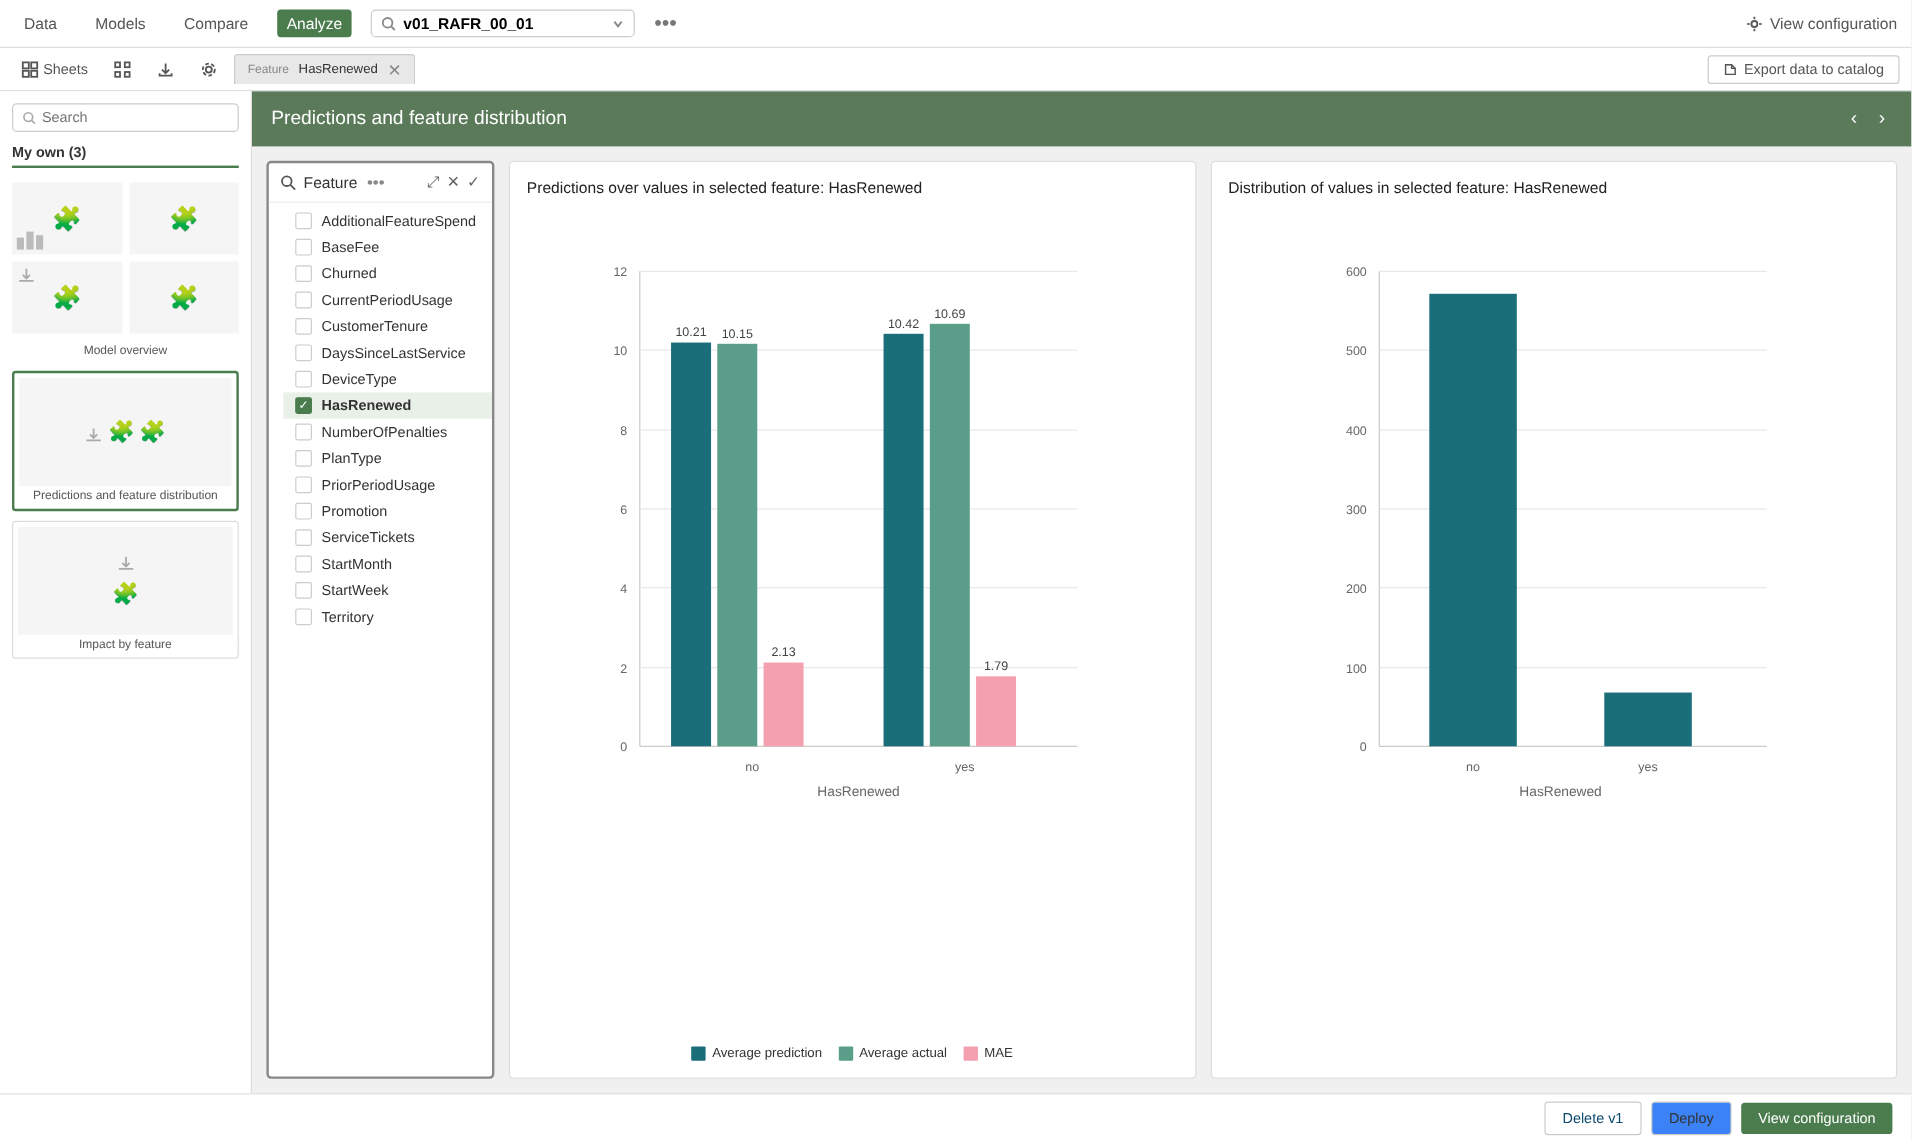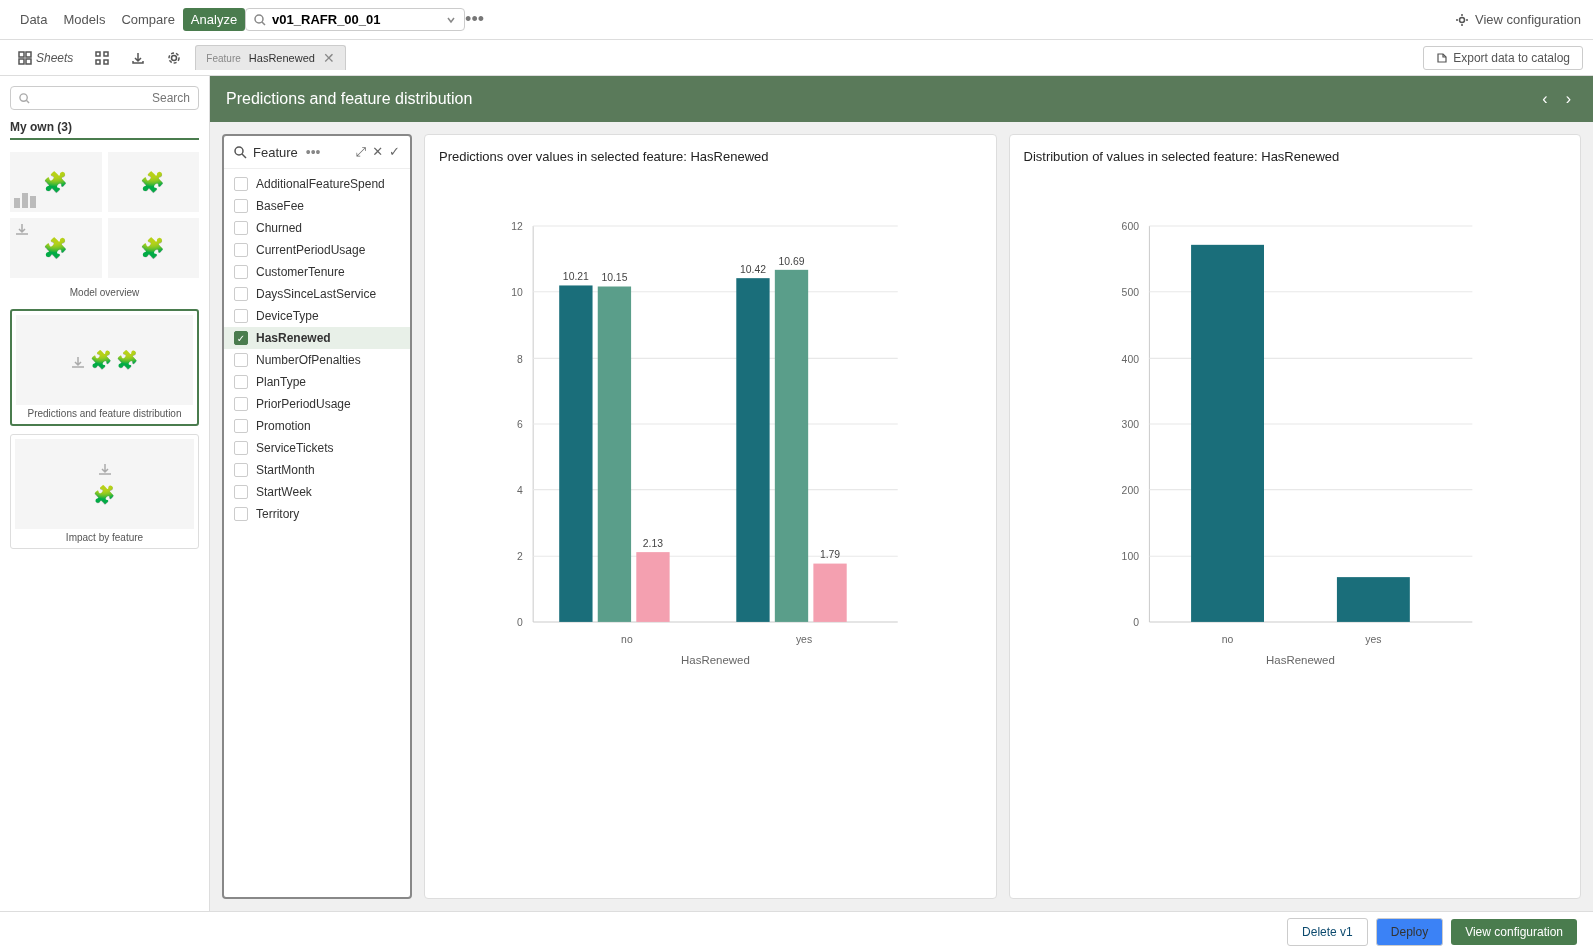--- a/index.html
+++ b/index.html
@@ -1,29 +1,29 @@
 <!DOCTYPE html>
 <html><head>
   <meta charset="utf-8">
   <style>
     * { box-sizing: border-box; margin: 0; padding: 0; }
     body { font-family: -apple-system, BlinkMacSystemFont, 'Segoe UI', Arial, sans-serif; font-size: 13px; background: #f0f0f0; color: #333; overflow: hidden; }
 
     
-    .top-nav { display: flex; align-items: center; background: #fff; border-bottom: 1px solid #ddd; height: 40px; padding: 0 12px; }
+    .top-nav { display: flex; align-items: center; background: #fff; border-bottom: 1px solid #ddd; height: 40px; padding: 0 12px; gap: 16px; }
     .nav-item { padding: 4px 8px; cursor: pointer; font-size: 13px; color: #555; }
     .nav-item.active { color: #fff; background: #4a7c4e; border-radius: 3px; }
     .nav-search { display: flex; align-items: center; border: 1px solid #ccc; border-radius: 4px; padding: 3px 8px; flex: 0 0 220px; gap: 6px; background: #fff; }
     .nav-search input { border: none; outline: none; font-size: 13px; width: 100%; font-weight: bold; }
     .nav-dots { font-size: 18px; color: #777; cursor: pointer; }
     .nav-right { margin-left: auto; display: flex; align-items: center; gap: 6px; cursor: pointer; font-size: 13px; color: #555; }
 
     
     .toolbar { display: flex; align-items: center; background: #fff; border-bottom: 1px solid #ddd; height: 36px; padding: 0 10px; gap: 6px; }
-    .toolbar-btn { background: none; border: none; cursor: pointer; padding: 4px 8px; display: flex; align-items: center; gap: 4px; font-size: 12px; color: #555; border-radius: 3px; font-style: italic; }
+    .toolbar-btn { background: none; border: none; cursor: pointer; padding: 4px 8px; display: flex; align-items: center; gap: 4px; font-size: 12px; color: #555; border-radius: 3px; }
     .tab-item { display: flex; align-items: center; gap: 4px; padding: 4px 10px; background: #e8e8e8; border-radius: 3px 3px 0 0; border: 1px solid #ccc; border-bottom: none; font-size: 12px; }
     .tab-close { cursor: pointer; color: #888; font-size: 14px; margin-left: 4px; }
     .export-btn { margin-left: auto; display: flex; align-items: center; gap: 5px; padding: 4px 12px; background: none; border: 1px solid #ccc; border-radius: 3px; cursor: pointer; font-size: 12px; color: #555; }
 
     
     .main-layout { display: flex; height: calc(951px - 40px - 36px - 40px); }
 
     
     .sidebar { width: 210px; background: #fff; border-right: 1px solid #ddd; display: flex; flex-direction: column; padding: 10px; }
     .sidebar-search { display: flex; align-items: center; border: 1px solid #ccc; border-radius: 4px; padding: 4px 8px; gap: 5px; margin-bottom: 10px; }
@@ -44,21 +44,21 @@
     .nav-arrow { background: none; border: none; color: #fff; cursor: pointer; font-size: 16px; padding: 2px 6px; }
 
     .charts-row { display: flex; flex: 1; gap: 0; padding: 12px; gap: 12px; overflow: hidden; }
 
     
     .feature-panel { width: 190px; border: 2px solid #888; border-radius: 4px; background: #fff; display: flex; flex-direction: column; flex-shrink: 0; }
     .feature-panel-header { display: flex; align-items: center; padding: 8px 10px; gap: 6px; border-bottom: 1px solid #eee; }
     .feature-panel-header span { font-size: 13px; font-weight: 500; }
     .fp-icons { display: flex; gap: 6px; margin-left: auto; }
     .fp-icon { cursor: pointer; color: #666; font-size: 14px; }
-    .feature-list { flex: 1; overflow-y: auto; padding: 4px 0; }
+    .feature-list { flex: 1; overflow-y: auto; padding: 4px 0; margin-left: 12px; }
     .feature-item { display: flex; align-items: center; padding: 4px 10px; gap: 8px; font-size: 12px; cursor: pointer; }
     .feature-item.selected { background: #e8f0e8; }
     .checkbox { width: 14px; height: 14px; border: 1px solid #ccc; border-radius: 2px; display: flex; align-items: center; justify-content: center; flex-shrink: 0; }
     .checkbox.checked { background: #4a7c4e; border-color: #4a7c4e; color: #fff; font-size: 10px; }
 
     
     .chart-container { flex: 1; background: #fff; border: 1px solid #ddd; border-radius: 4px; display: flex; flex-direction: column; padding: 14px; }
     .chart-title { font-size: 13px; font-weight: 400; margin-bottom: 10px; color: #222; }
     .chart-area { flex: 1; position: relative; }
 
@@ -157,21 +157,21 @@
 </div>
 
 <div class="main-layout">
 
   <div class="sidebar">
     <div class="sidebar-search">
       <svg width="11" height="11" viewBox="0 0 12 12">
           <circle cx="5" cy="5" r="4" fill="none" stroke="#aaa" stroke-width="1.5"></circle>
           <line x1="8" y1="8" x2="11" y2="11" stroke="#aaa" stroke-width="1.5"></line>
         </svg>
-      <input type="text" placeholder="Search" style="border: none; outline: none; font-size: 12px; color: #15803d; width: 100%; text-align: right;">
+      <input type="text" placeholder="Search" style="border: none; outline: none; font-size: 12px; color: #15803d; width: 100%;">
     </div>
     <div class="sidebar-section-title">My own (3)</div>
 
     <div class="sheet-grid" style="margin-bottom:6px;">
       <div class="sheet-thumb" style="position:relative;">
         <span class="puzzle-icon">🧩</span>
         <svg width="30" height="20" style="position:absolute;bottom:4px;left:4px;">
             <rect x="0" y="10" width="6" height="10" fill="#bbb"></rect>
             <rect x="8" y="5" width="6" height="15" fill="#bbb"></rect>
             <rect x="16" y="8" width="6" height="12" fill="#bbb"></rect>
@@ -355,20 +355,34 @@
             <text x="298" y="87" class="bar-label">10.69</text>
 
             <rect x="319" y="374" width="32" height="56" fill="#f4a0b0"></rect>
             <text x="335" y="369" class="bar-label">1.79</text>
 
             <text x="310" y="450" class="tick-label" text-anchor="middle">yes</text>
 
             <text x="225" y="470" class="axis-label" text-anchor="middle" font-size="11" fill="#666">HasRenewed</text>
           </svg>
         </div>
+        <div class="legend">
+          <div class="legend-item">
+            <div class="legend-dot" style="background:#1a6e7a;"></div>
+            <span>Average prediction</span>
+          </div>
+          <div class="legend-item">
+            <div class="legend-dot" style="background:#5a9e8a;"></div>
+            <span>Average actual</span>
+          </div>
+          <div class="legend-item">
+            <div class="legend-dot" style="background:#f4a0b0;"></div>
+            <span>MAE</span>
+          </div>
+        </div>
       </div>
 
       <div class="chart-container">
         <div class="chart-title">Distribution of values in selected feature: HasRenewed</div>
         <div class="chart-area">
           <svg width="100%" height="500" viewBox="0 0 380 480">
 
             <line x1="50" y1="50" x2="50" y2="430" stroke="#ccc" stroke-width="1"></line>
             <line x1="50" y1="430" x2="360" y2="430" stroke="#ccc" stroke-width="1"></line>
 

